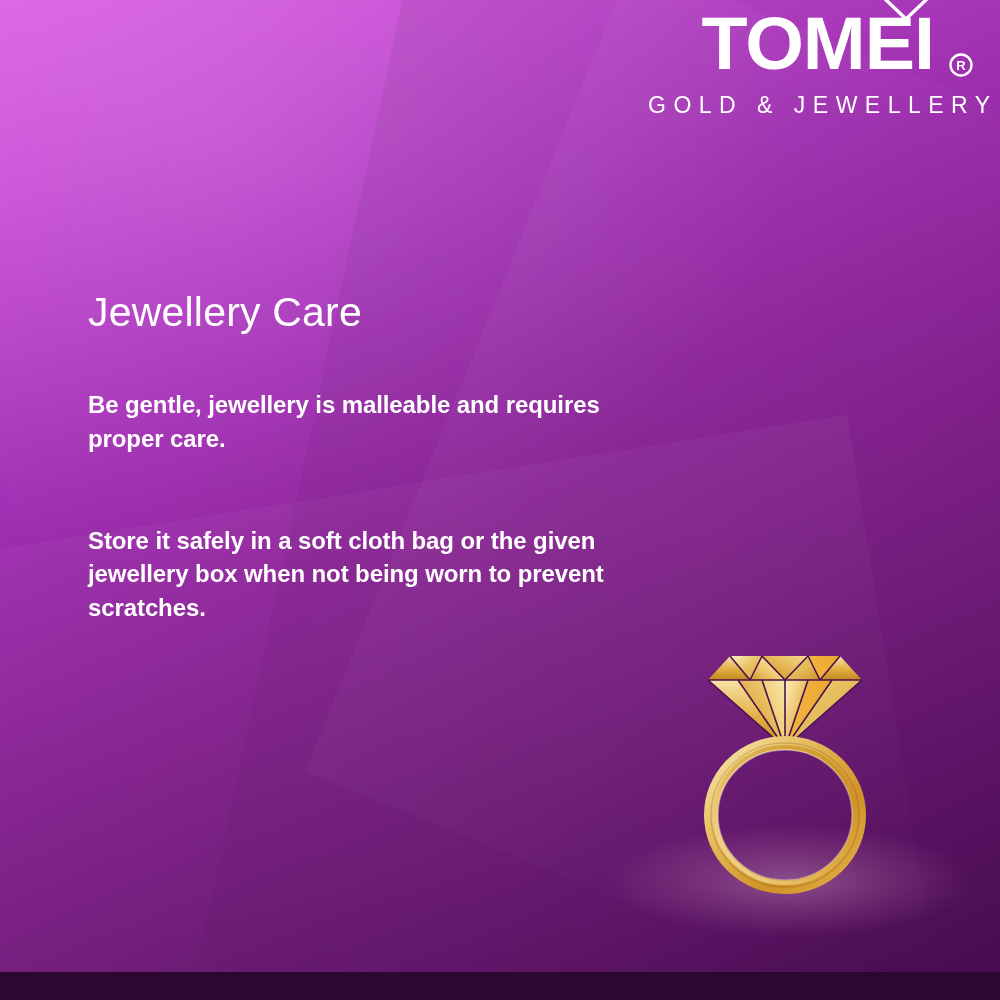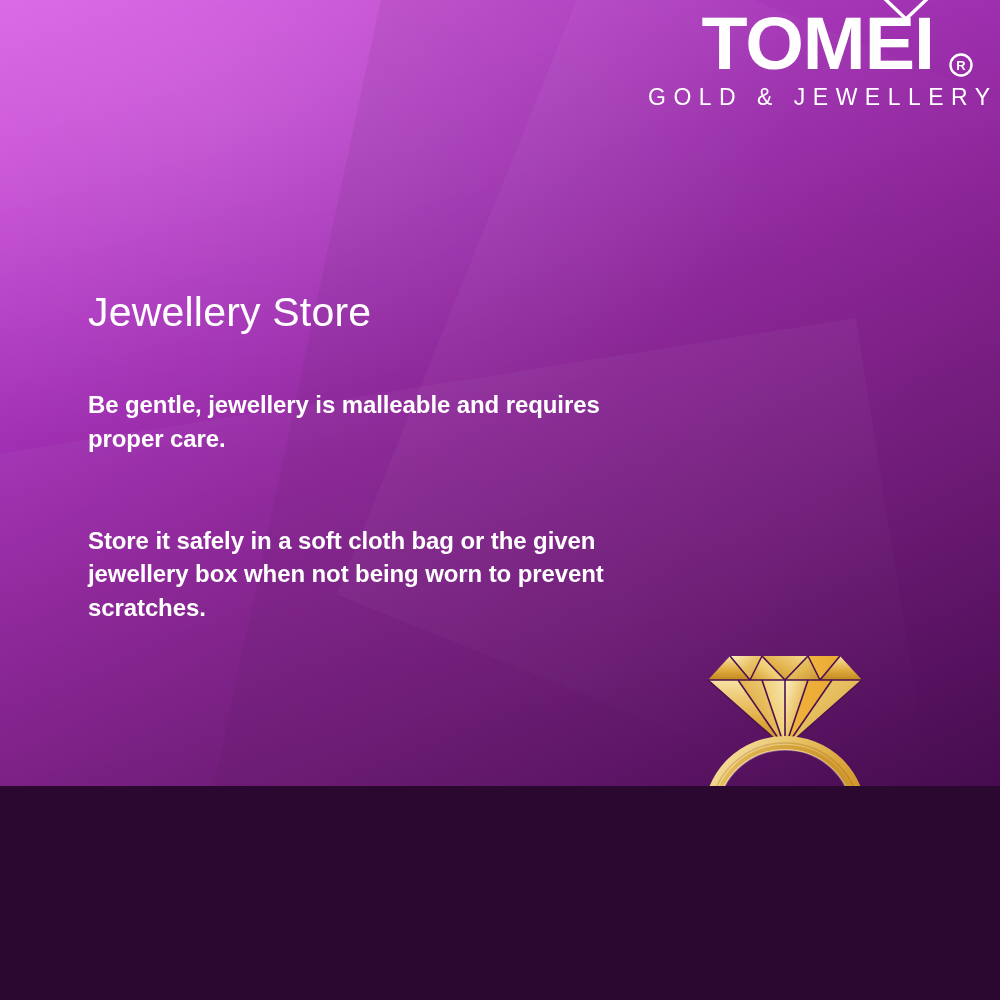--- a/index.html
+++ b/index.html
@@ -8,21 +8,21 @@
     padding: 0;
     background: #2b0830;
   }
   body {
     font-family: "Liberation Sans", sans-serif;
   }
 
   #poster {
     position: relative;
     width: 1000px;
-    height: 786px;
+    height: 972px;
     overflow: hidden;
     
     background:
       linear-gradient(155deg,
         #d85ae4 0%,
         #c94ad6 12%,
         #b43bc6 24%,
         #a02eb2 36%,
         #8d2499 50%,
         #7c1f86 62%,
@@ -119,21 +119,21 @@
   }
   .logo-reg {
     position: absolute;
     right: 4px;
     bottom: 2px;
     width: 26px;
     height: 26px;
   }
   .logo-sub {
     display: block;
-    margin-top: 4px;
+    margin-top: 12px;
     margin-right: 4px;
     font-size: 23px;
     font-weight: normal;
     color: #ffffff;
     letter-spacing: 7.5px;
     white-space: nowrap;
   }
 
   
   #copy {
@@ -212,21 +212,21 @@
       <svg class="logo-reg" viewBox="0 0 26 26">
         <circle cx="13" cy="13" r="10.5" fill="none" stroke="#ffffff" stroke-width="2.4"></circle>
         <text x="13" y="18.2" font-family="Liberation Sans, sans-serif" font-size="13" font-weight="bold" fill="#ffffff" text-anchor="middle">R</text>
       </svg>
     </span>
 
     <span class="logo-sub">GOLD &amp; JEWELLERY</span>
   </div>
 
   <div id="copy">
-    <h1 class="headline">Jewellery Store</h1>
+    <h1 class="headline">Jewellery Care</h1>
     <p class="para para-1">Be gentle, jewellery is malleable and requires proper care.</p>
     <p class="para para-2">Store it safely in a soft cloth bag or the given jewellery box when not being worn to prevent scratches.</p>
   </div>
 
   <div id="ring-art">
     <div class="ring-glow"></div>
 
     <svg id="ring-svg" viewBox="0 0 190 300">
       <defs>
 

